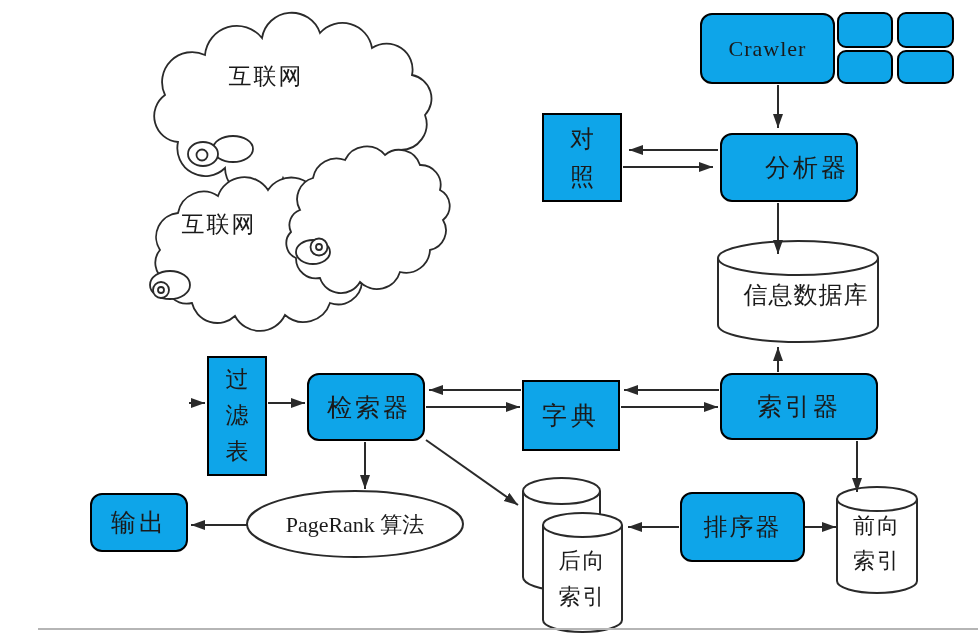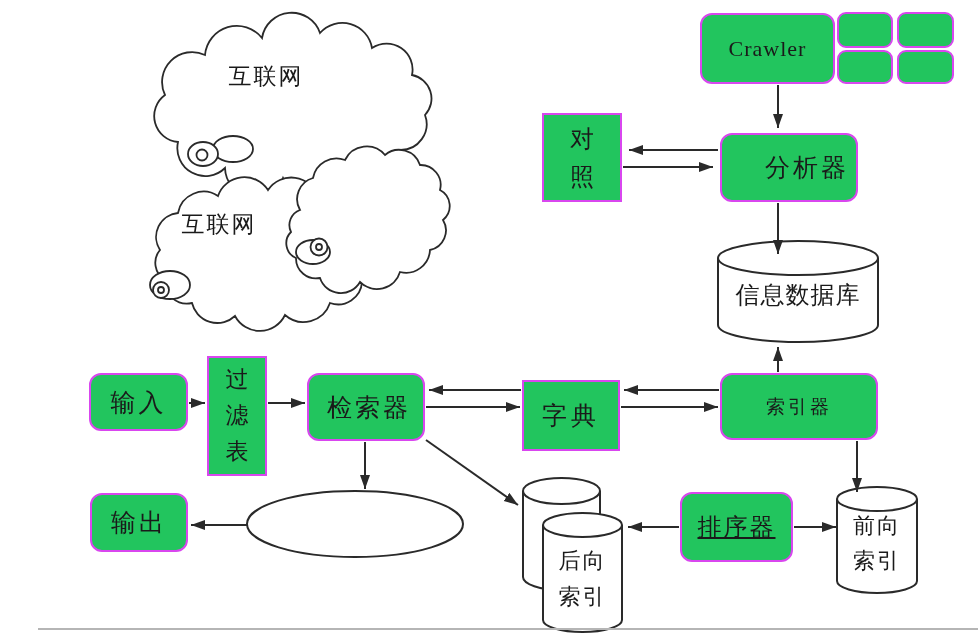--- a/index.html
+++ b/index.html
@@ -3,22 +3,22 @@
 <meta charset="utf-8">
 <style>
   html,body{margin:0;padding:0;background:#fff;}
   #stage{
     position:relative;width:978px;height:641px;background:#ffffff;
     font-family:"Liberation Serif","DejaVu Serif",serif;color:#1a1a1a;
     overflow:hidden;
   }
   #shapes{position:absolute;left:0;top:0;width:978px;height:641px;}
   .box{
-    position:absolute;box-sizing:border-box;border:2px solid #d946ef;
-    background:#22c55e;display:flex;align-items:center;justify-content:center;
+    position:absolute;box-sizing:border-box;border:2px solid #000000;
+    background:#0ea5e9;display:flex;align-items:center;justify-content:center;
     text-align:center;
   }
   .rounded{border-radius:12px;}
   .rounded-sm{border-radius:9px;}
   .lbl{display:block;white-space:pre-line;}
   .flabel{
     position:absolute;display:flex;align-items:center;justify-content:center;
     text-align:center;white-space:pre-line;
   }
 </style>
@@ -125,52 +125,50 @@
 
   <div class="box" style="left:542px;top:113px;width:80px;height:89px;">
     <span class="lbl" style="font-size:24px;line-height:38px;">对
 照</span>
   </div>
 
   <div class="box rounded" style="left:720px;top:133px;width:138px;height:69px;">
     <span class="lbl" style="font-size:25px;letter-spacing:3px;margin-left:36px;">分析器</span>
   </div>
 
-  <div class="flabel" style="left:718px;top:270px;width:160px;height:50px;font-size:24px;letter-spacing:1px;">信息数据库</div>
+  <div class="flabel" style="left:718px;top:270px;width:160px;height:50px;font-size:24px;letter-spacing:1px;padding-left:8px;">信息数据库</div>
 
-  <div class="box rounded" style="left:89px;top:373px;width:99px;height:58px;">
-    <span class="lbl" style="font-size:25px;letter-spacing:3px;">输入</span>
-  </div>
 
   <div class="box" style="left:207px;top:356px;width:60px;height:120px;">
     <span class="lbl" style="font-size:23px;line-height:36px;">过
 滤
 表</span>
   </div>
 
   <div class="box rounded" style="left:307px;top:373px;width:118px;height:68px;">
     <span class="lbl" style="font-size:25px;letter-spacing:3px;margin-left:6px;">检索器</span>
   </div>
 
   <div class="box" style="left:522px;top:380px;width:98px;height:71px;">
     <span class="lbl" style="font-size:25px;letter-spacing:4px;">字典</span>
   </div>
 
   <div class="box rounded" style="left:720px;top:373px;width:158px;height:67px;">
-    <span class="lbl" style="font-size:19px;letter-spacing:3px;">索引器</span>
+    <span class="lbl" style="font-size:25px;letter-spacing:3px;">索引器</span>
   </div>
 
   <div class="box rounded" style="left:90px;top:493px;width:98px;height:59px;">
     <span class="lbl" style="font-size:25px;letter-spacing:3px;">输出</span>
   </div>
 
+  <div class="flabel" style="left:247px;top:505px;width:216px;height:40px;font-size:22px;">PageRank 算法</div>
 
   <div class="flabel" style="left:543px;top:540px;width:79px;height:78px;font-size:22px;line-height:36px;letter-spacing:2px;">后向
 索引</div>
 
-  <div class="box rounded" style="left:680px;top:492px;width:113px;height:70px;text-decoration:underline;">
+  <div class="box rounded" style="left:680px;top:492px;width:125px;height:70px;">
     <span class="lbl" style="font-size:24px;letter-spacing:2px;">排序器</span>
   </div>
 
   <div class="flabel" style="left:837px;top:507px;width:80px;height:72px;font-size:22px;line-height:35px;letter-spacing:2px;">前向
 索引</div>
 
 </div>
 
 </body></html>

